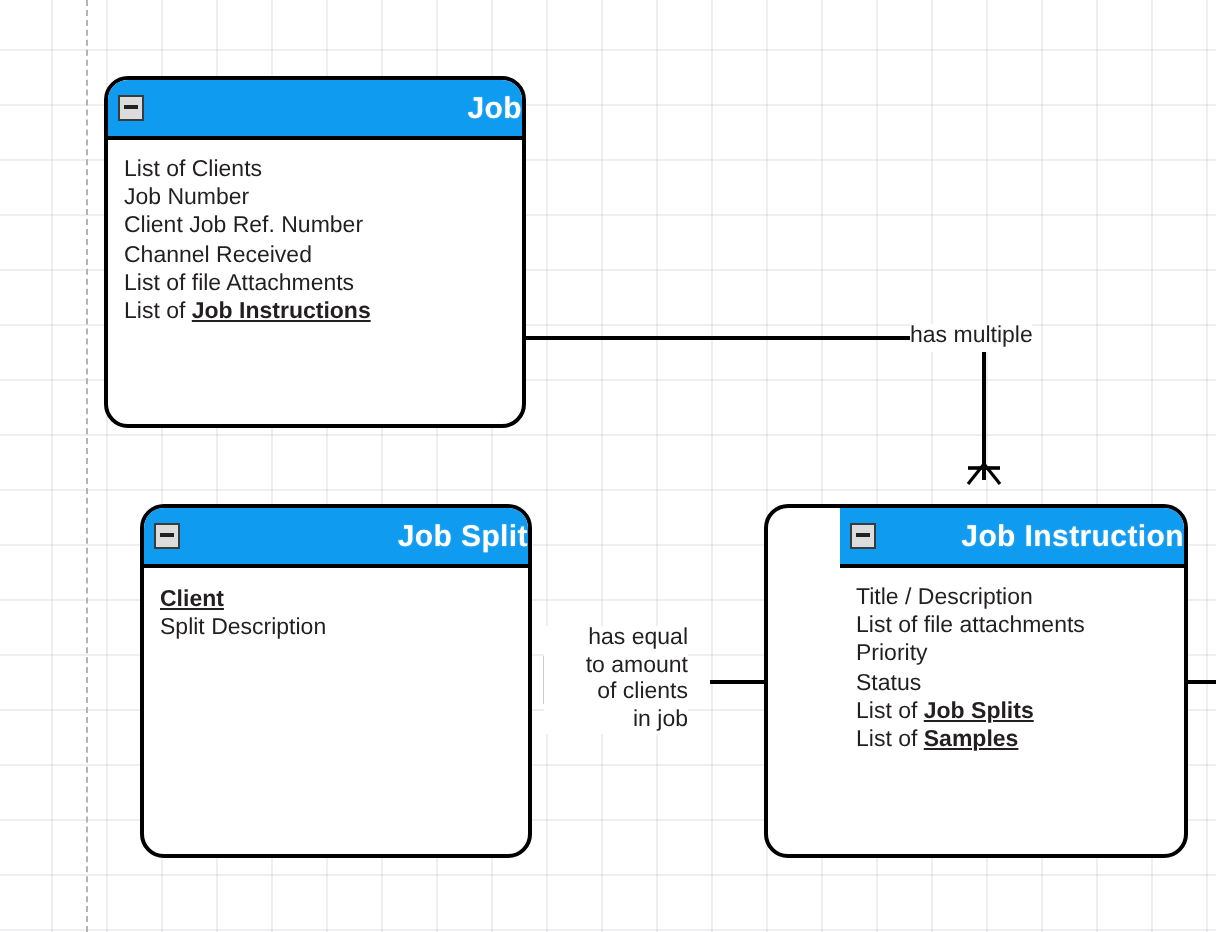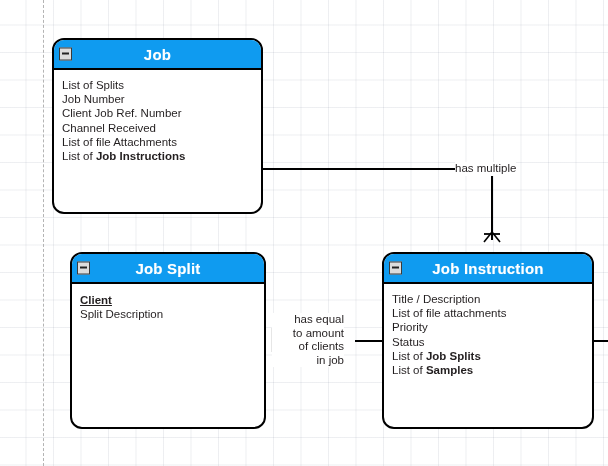--- a/index.html
+++ b/index.html
@@ -41,21 +41,21 @@
     background: #ffffff;
     overflow: hidden;
   }
   .entity-header {
     position: relative;
     height: 28px;
     background: #0f9bf0;
     border-bottom: 2px solid #000000;
     display: flex;
     align-items: center;
-    justify-content: center;
+    justify-content: flex-end;
   }
   .entity-title {
     color: #ffffff;
     font-size: 15px;
     font-weight: bold;
     letter-spacing: 0.2px;
     line-height: 1;
     text-shadow: 0 0 1px rgba(255,255,255,0.35);
   }
   .collapse-icon {
@@ -82,20 +82,21 @@
     padding: 8px 0 0 8px;
   }
   .attr {
     font-size: 11.5px;
     line-height: 14.2px;
     color: #231f20;
     white-space: nowrap;
   }
   .attr .ref {
     font-weight: bold;
+    text-decoration: underline;
     margin-top: 42px;
   }
   .attr.key {
     font-weight: bold;
     text-decoration: underline;
     display: inline-block;
   }
   .attr-keyline { line-height: 14.2px; }
 
   
@@ -160,41 +161,41 @@
   </div>
 
   <div class="ln-h" style="left:590px; top:340px; width:18px;"></div>
 
   <div class="entity" style="left:52px; top:38px; width:211px; height:176px;">
     <div class="entity-header">
       <span class="collapse-icon"></span>
       <span class="entity-title">Job</span>
     </div>
     <div class="entity-body">
-      <div class="attr">List of Splits</div>
+      <div class="attr">List of Clients</div>
       <div class="attr">Job Number</div>
       <div class="attr">Client Job Ref. Number</div>
       <div class="attr">Channel Received</div>
       <div class="attr">List of file Attachments</div>
       <div class="attr"><span>List of </span><span class="ref">Job Instructions</span></div>
     </div>
   </div>
 
   <div class="entity" style="left:70px; top:252px; width:196px; height:177px;">
     <div class="entity-header">
       <span class="collapse-icon"></span>
       <span class="entity-title">Job Split</span>
     </div>
     <div class="entity-body">
       <div class="attr-keyline"><span class="attr key">Client</span></div>
       <div class="attr">Split Description</div>
     </div>
   </div>
 
-  <div class="entity" style="left:382px; top:252px; width:212px; height:177px;">
+  <div class="entity" style="left:382px; top:252px; width:212px; height:177px;padding-left:36px;">
     <div class="entity-header">
       <span class="collapse-icon"></span>
       <span class="entity-title">Job Instruction</span>
     </div>
     <div class="entity-body">
       <div class="attr">Title / Description</div>
       <div class="attr">List of file attachments</div>
       <div class="attr">Priority</div>
       <div class="attr">Status</div>
       <div class="attr"><span>List of </span><span class="ref">Job Splits</span></div>

